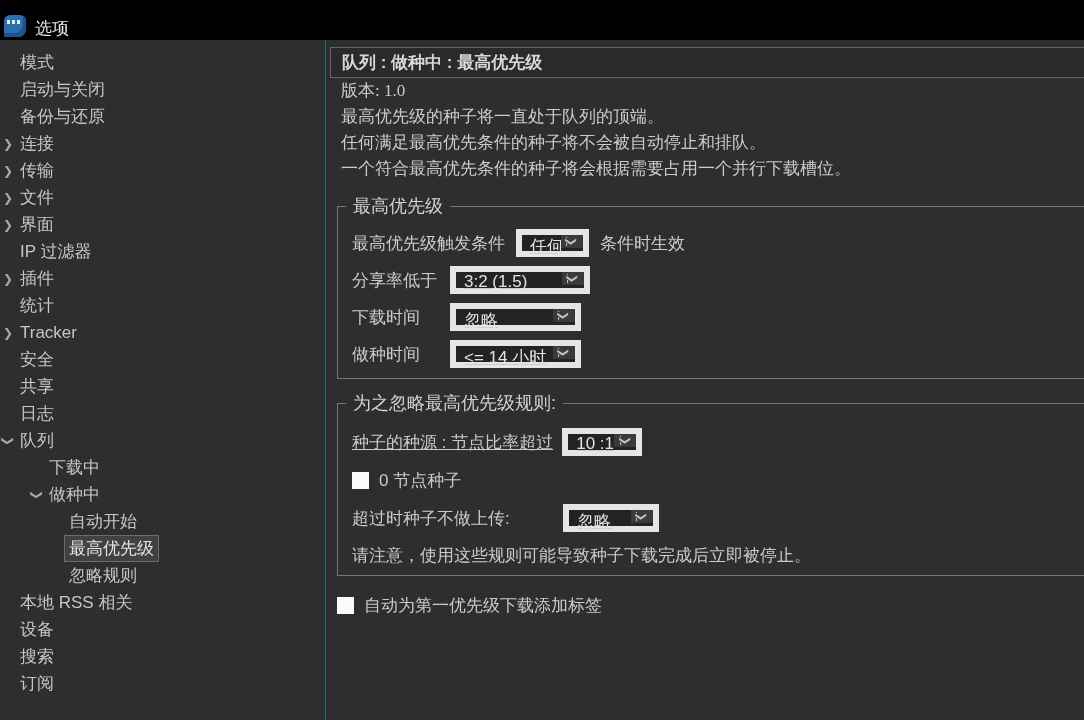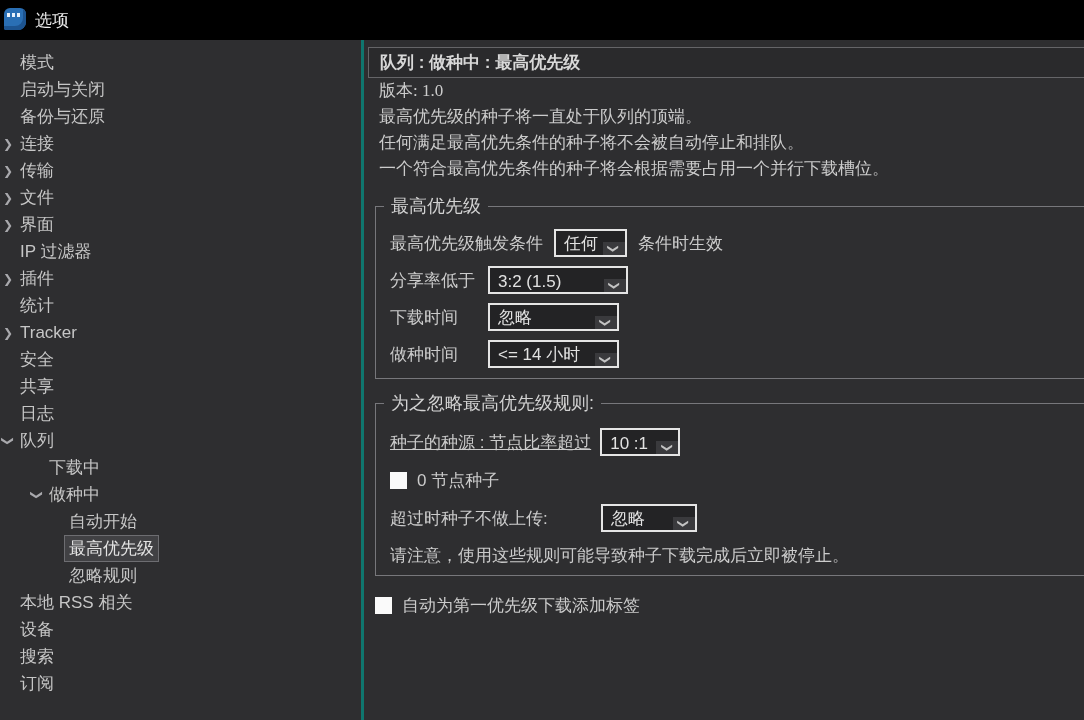--- a/index.html
+++ b/index.html
@@ -5,37 +5,37 @@
   * { margin:0; padding:0; box-sizing:border-box; }
   html,body { width:1084px; height:720px; overflow:hidden; }
   body {
     font-family:"Liberation Sans","DejaVu Sans",sans-serif;
     background:#2e2e30; color:#cbcbcb; font-size:17px;
     -webkit-font-smoothing:antialiased;
   }
 
   
   .titlebar {
-    height:40px; background:#000; display:flex; align-items:center;
+    height:40px; background:#000; display:flex; align-items:flex-end;
     padding-left:3px; gap:8px;
   }
   .app-icon { width:24px; height:26px; position:relative; flex:0 0 auto; }
   .app-icon .blob {
     position:absolute; inset:1px 1px 3px 1px; background:#2a6fb4;
     border-radius:6px 6px 8px 2px;
     box-shadow: inset -3px -4px 0 #1d5490;
   }
   .app-icon .dots { position:absolute; top:6px; left:4px; display:flex; gap:2px; }
   .app-icon .dots i { width:3px; height:4px; background:#e8f1fa; display:block; }
   .titlebar-title { color:#e9e9e9; font-size:17px; }
 
   
   .shell { display:flex; height:680px; }
   .sidebar {
-    width:364px; flex:0 0 auto; border-right:3px solid #0f766e;
+    width:326px; flex:0 0 auto; border-right:1px solid #0f766e;
     padding-top:9px; overflow:hidden;
   }
   .main { flex:1; overflow:hidden; padding:7px 0 0 4px; }
 
   
   .tree-row { display:flex; align-items:center; height:27px; cursor:default; }
   .tree-row[data-level="1"] { padding-left:29px; }
   .tree-row[data-level="2"] { padding-left:49px; }
   .chev {
     width:16px; flex:0 0 auto; color:#a9a9ad; font-size:12px;
@@ -75,22 +75,22 @@
   .form-row:last-child { margin-bottom:0; }
   .flabel { white-space:nowrap; }
   .lbl-trigger { margin-right:11px; }
   .lbl-ratio, .lbl-dltime, .lbl-seedtime { width:98px; flex:0 0 auto; }
   .lbl-peer { margin-right:9px;text-decoration:underline; }
   .lbl-noupload { width:211px; flex:0 0 auto; }
   .suffix { margin-left:11px; white-space:nowrap; }
 
   
   .combo {
-    display:inline-flex; align-items:flex-end; height:28px;
-    border:2px solid #e5e5e5; background:#232325; cursor:default;
+    display:inline-flex; align-items:flex-start; height:28px;
+    border:6px solid #e5e5e5; background:#232325; cursor:default;text-decoration:underline;
   }
   .combo-value {
     flex:1; display:flex; align-items:center; padding:0 8px;
     color:#e2e2e2; white-space:nowrap; overflow:hidden;
   }
   .combo-btn {
     width:22px; flex:0 0 auto; background:#3a3a3d;
     display:flex; align-items:center; justify-content:center;
   }
   .combo-btn::before {

